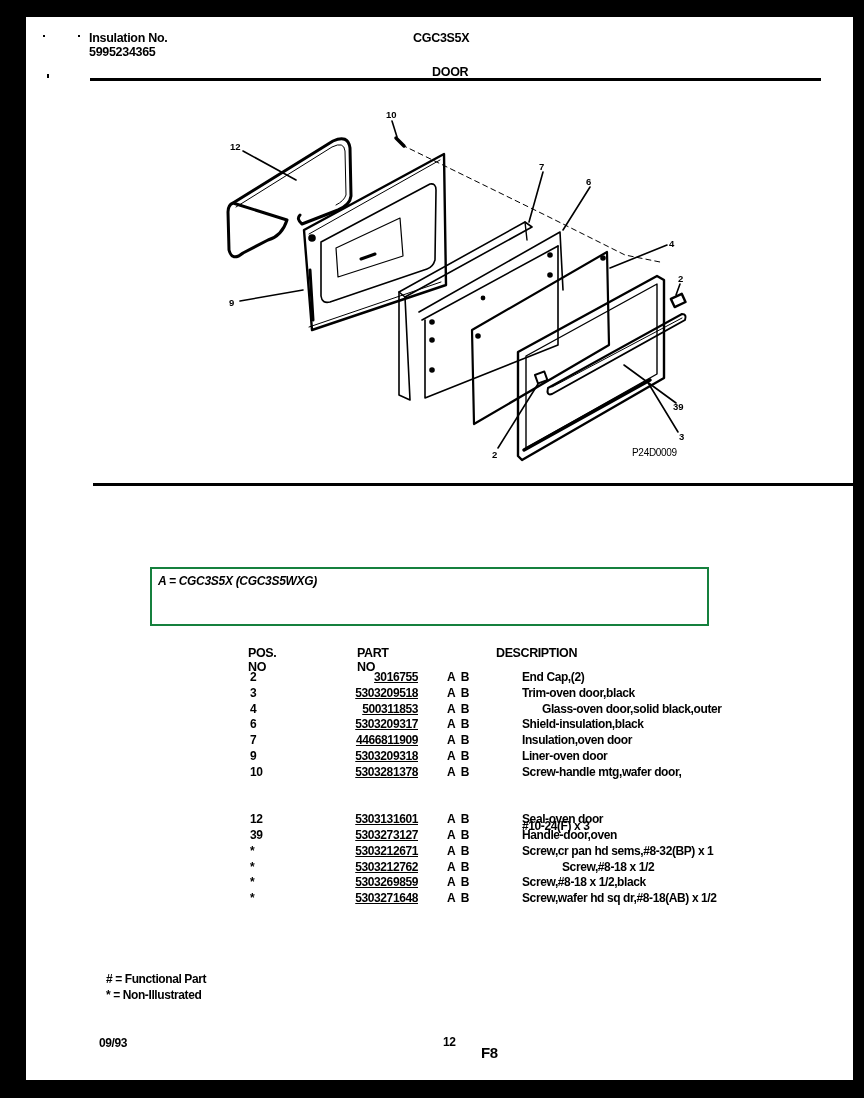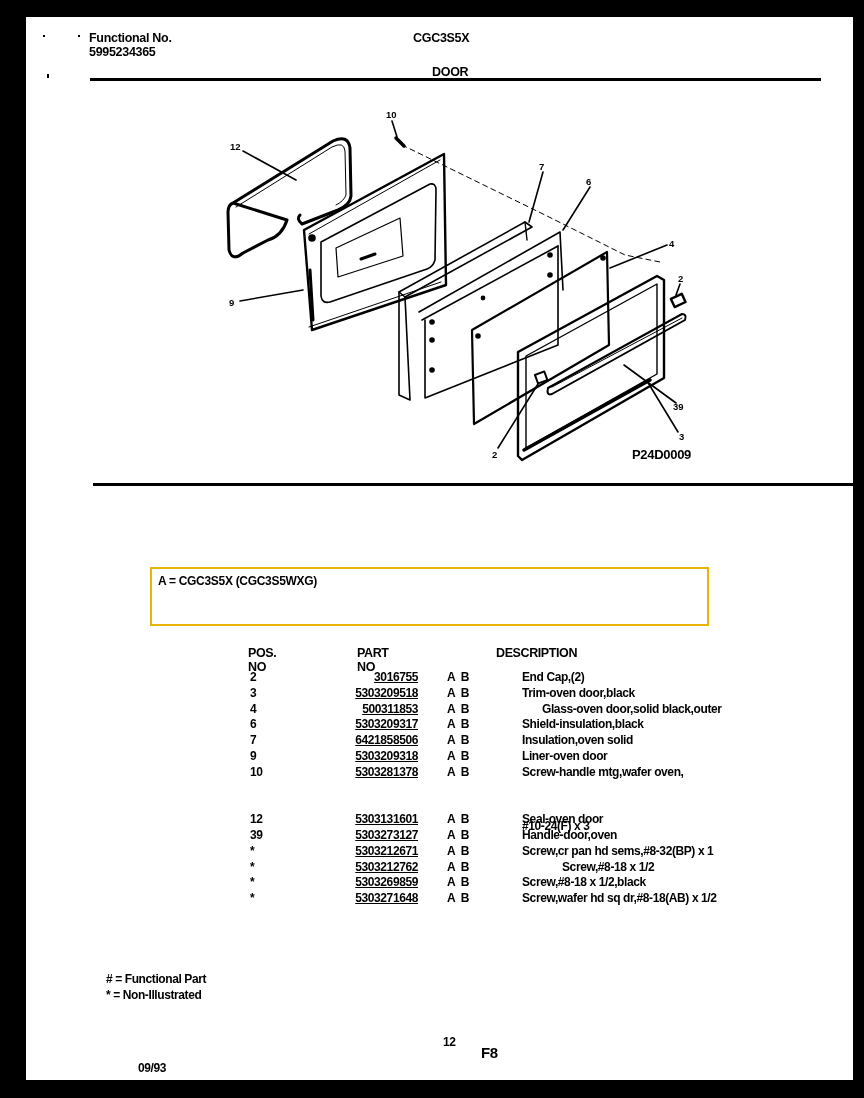--- a/index.html
+++ b/index.html
@@ -13,42 +13,42 @@
     background: #fff;
   }
   .abs { position: absolute; }
   .hdr { font-size: 12.5px; font-weight: bold; letter-spacing: -0.3px; line-height: 14px; }
   .rule { position: absolute; height: 3px; background: #000; }
   .speck { position: absolute; background: #000; }
   svg.diagram { position: absolute; left: 0; top: 0; }
   .callout { font-size: 9.5px; font-weight: bold; font-family: "Liberation Sans", sans-serif; }
   .legend-box {
     position: absolute; left: 124px; top: 550px; width: 559px; height: 59px;
-    border: 2px solid #eab308; box-sizing: border-box; padding: 5px 0 0 6px;
+    border: 2px solid #15803d; box-sizing: border-box; padding: 5px 0 0 6px; font-style: italic;
   }
   .legend-line { font-size: 12px; font-weight: bold; line-height: 14px; letter-spacing: -0.3px; white-space: pre; }
   .tbl { position: absolute; left: 0; top: 0; font-size: 12px; font-weight: bold; letter-spacing: -0.4px; line-height: 15.8px; }
   .tbl .row { position: absolute; height: 16px; white-space: nowrap; }
   .c-pos { position: absolute; left: 0; }
   .c-part { position: absolute; right: 0; text-align: right; text-decoration: underline; }
   .c-ab { position: absolute; white-space: pre; }
   .c-desc { position: absolute; white-space: nowrap; padding-left: 26px; }
   .th { font-size: 12.5px; font-weight: bold; letter-spacing: -0.4px; position: absolute; }
   .foot { font-size: 12px; font-weight: bold; letter-spacing: -0.4px; line-height: 15px; }
 </style>
 </head>
 <body>
 
 <div class="page">
 
   <div class="speck" style="left:17px;top:18px;width:2px;height:2px;"></div>
   <div class="speck" style="left:21px;top:57px;width:2px;height:4px;"></div>
   <div class="speck" style="left:52px;top:18px;width:2px;height:2px;"></div>
 
-  <div class="abs hdr" style="left:63px;top:14px;">Functional No.</div>
+  <div class="abs hdr" style="left:63px;top:14px;">Insulation No.</div>
   <div class="abs hdr" style="left:63px;top:28px;">5995234365</div>
   <div class="abs hdr" style="left:387px;top:14px;">CGC3S5X</div>
   <div class="abs hdr" style="left:406px;top:48px;">DOOR</div>
   <div class="rule" style="left:64px;top:61px;width:731px;"></div>
 
   <svg class="diagram" width="827" height="470" viewBox="26 17 827 470" fill="none" stroke="#000" stroke-width="1.6" stroke-linejoin="round" stroke-linecap="round">
 
     <path d="M402,145 L545,215 L625,255 L660,262" stroke-dasharray="5,4" stroke-width="1"></path>
 
     <g>
@@ -124,21 +124,21 @@
       <text x="229" y="306">9</text>
       <text x="539" y="170">7</text>
       <text x="586" y="185">6</text>
       <text x="669" y="247">4</text>
       <text x="678" y="282">2</text>
       <text x="492" y="458">2</text>
       <text x="673" y="410">39</text>
       <text x="679" y="440">3</text>
     </g>
   </svg>
-  <div class="abs" style="left:606px;top:430px;font-size:13px;font-weight:bold;letter-spacing:-0.3px;">P24D0009</div>
+  <div class="abs" style="left:606px;top:430px;font-size:10px;font-weight:normal;letter-spacing:-0.3px;">P24D0009</div>
 
   <div class="rule" style="left:67px;top:466px;width:760px;"></div>
 
   <div class="legend-box">
     <div class="legend-line">A = CGC3S5X (CGC3S5WXG)</div>
   </div>
 
   <div class="abs" style="left:0;top:0;">
     <div class="th" style="left:222px;top:629px;">POS. NO</div>
     <div class="th" style="left:331px;top:629px;">PART NO</div>
@@ -165,35 +165,35 @@
         <span class="c-desc" style="left:246px;margin-left:20px;">Glass-oven door,solid black,outer</span>
       </div>
       <div class="row" style="top:47.4px;width:470px;">
         <span class="c-pos">6</span>
         <span class="c-part" style="right:302px;">5303209317</span>
         <span class="c-ab" style="left:197px;">A  B</span>
         <span class="c-desc" style="left:246px;">Shield-insulation,black</span>
       </div>
       <div class="row" style="top:63.2px;width:470px;">
         <span class="c-pos">7</span>
-        <span class="c-part" style="right:302px;">6421858506</span>
-        <span class="c-ab" style="left:197px;">A  B</span>
-        <span class="c-desc" style="left:246px;">Insulation,oven solid</span>
+        <span class="c-part" style="right:302px;">4466811909</span>
+        <span class="c-ab" style="left:197px;">A  B</span>
+        <span class="c-desc" style="left:246px;">Insulation,oven door</span>
       </div>
       <div class="row" style="top:79px;width:470px;">
         <span class="c-pos">9</span>
         <span class="c-part" style="right:302px;">5303209318</span>
         <span class="c-ab" style="left:197px;">A  B</span>
         <span class="c-desc" style="left:246px;">Liner-oven door</span>
       </div>
       <div class="row" style="top:94.8px;width:470px;height:32px;">
         <span class="c-pos">10</span>
         <span class="c-part" style="right:302px;">5303281378</span>
         <span class="c-ab" style="left:197px;">A  B</span>
-        <span class="c-desc" style="left:246px;">Screw-handle mtg,wafer oven,</span>
+        <span class="c-desc" style="left:246px;">Screw-handle mtg,wafer door,</span>
         <span class="c-desc" style="left:246px;top:15.8px;margin-top:38px;">#10-24(F) x 3</span>
       </div>
       <div class="row" style="top:142.2px;width:470px;">
         <span class="c-pos">12</span>
         <span class="c-part" style="right:302px;">5303131601</span>
         <span class="c-ab" style="left:197px;">A  B</span>
         <span class="c-desc" style="left:246px;">Seal-oven door</span>
       </div>
       <div class="row" style="top:158px;width:470px;">
         <span class="c-pos">39</span>
@@ -224,16 +224,16 @@
         <span class="c-part" style="right:302px;">5303271648</span>
         <span class="c-ab" style="left:197px;">A  B</span>
         <span class="c-desc" style="left:246px;">Screw,wafer hd sq dr,#8-18(AB) x 1/2</span>
       </div>
     </div>
   </div>
 
   <div class="abs foot" style="left:80px;top:955px;"># = Functional Part</div>
   <div class="abs foot" style="left:80px;top:971px;">* = Non-Illustrated</div>
 
-  <div class="abs foot" style="left:73px;top:1044px;margin-left:39px;">09/93</div>
+  <div class="abs foot" style="left:73px;top:1019px;">09/93</div>
   <div class="abs foot" style="left:417px;top:1018px;">12</div>
   <div class="abs" style="left:455px;top:1027px;font-size:15px;font-weight:bold;letter-spacing:-0.3px;">F8</div>
 </div>
 
 </body></html>

